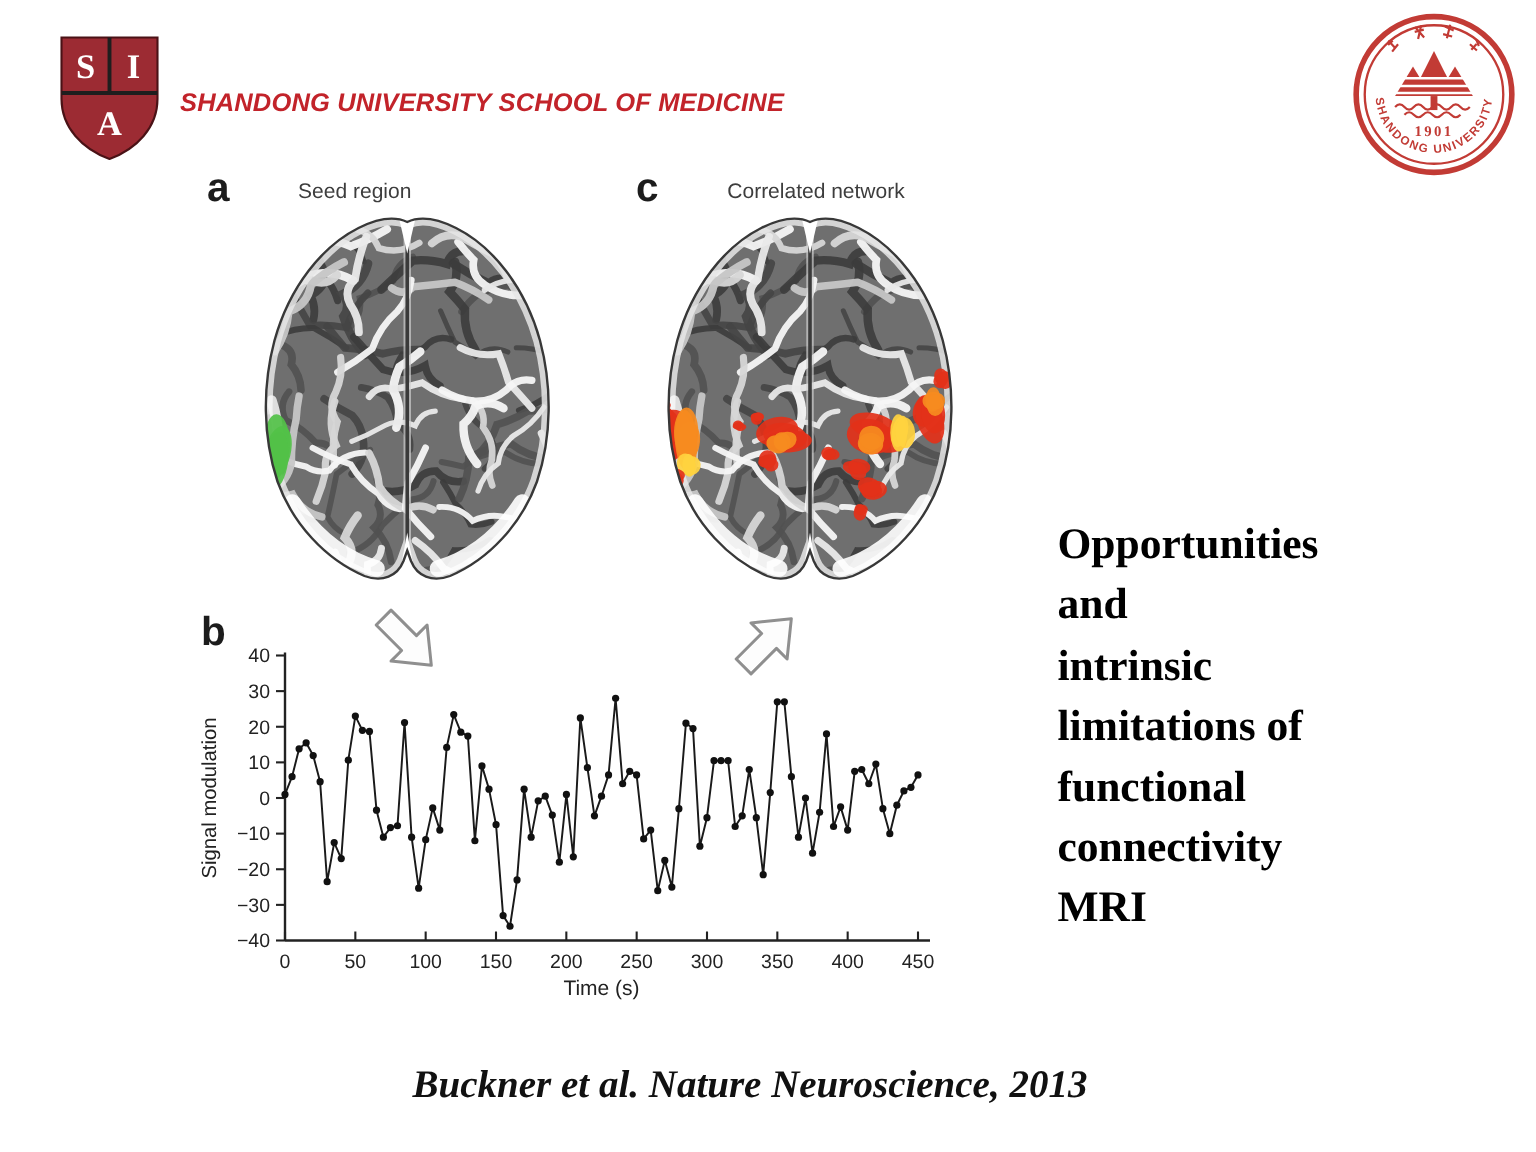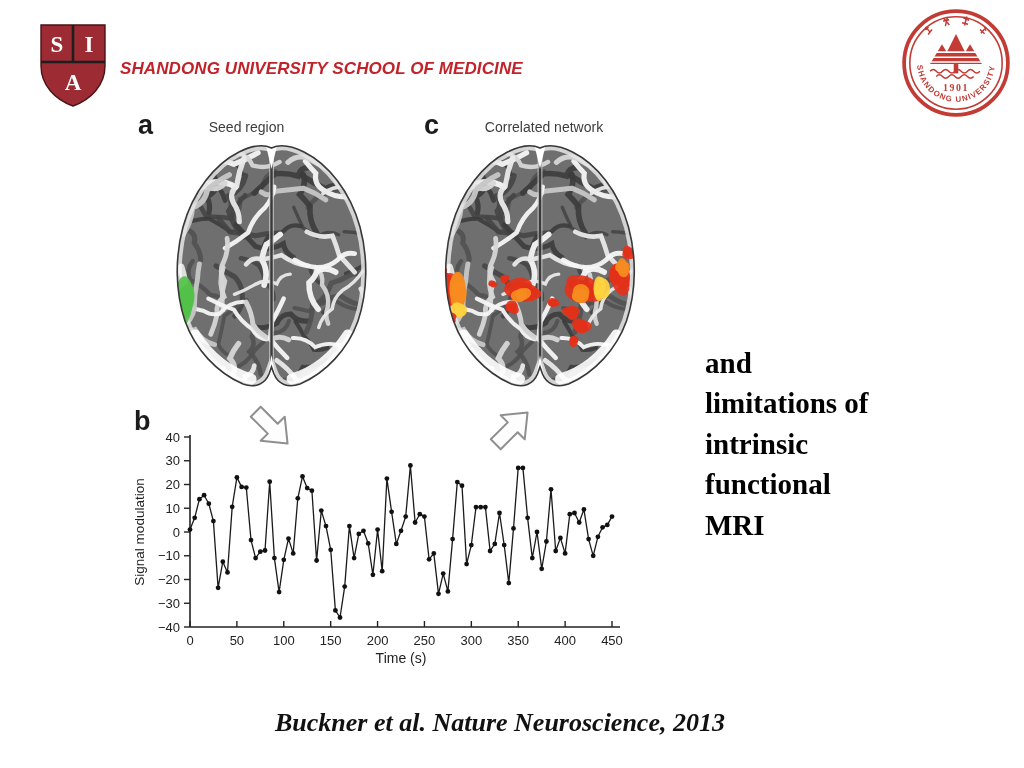--- a/index.html
+++ b/index.html
@@ -26,21 +26,21 @@
   
   .panel-label{
     font-family:"Liberation Sans", sans-serif; font-weight:700; font-size:27px; color:#1c1c1c;
   }
   .lbl-a{left:138px; top:110px;}
   .lbl-c{left:424px; top:110px;}
   .lbl-b{left:134px; top:406px;}
   .panel-title{
     font-size:14px; color:#3d3d3d; text-align:center;
   }
-  .title-a{left:174px; top:119px; width:145px;}
+  .title-a{left:164px; top:119px; width:145px;}
   .title-c{left:464px; top:119px; width:160px;}
   .brain-a{left:155px; top:139px; width:233px; height:259px;}
   .brain-c{left:421px; top:139px; width:238px; height:259px;}
   .arrow1{left:246px; top:401px; width:52px; height:55px;}
   .arrow2{left:486px; top:401px; width:52px; height:55px;}
   .chart-svg{left:130px; top:430px; width:510px; height:240px;}
 
   
   .side-text{
     left:705px; top:343px; width:240px;
@@ -547,22 +547,24 @@
       <circle cx="453.9" cy="79.4" r="2.4" fill="#111"></circle>
       <circle cx="458.6" cy="109.1" r="2.4" fill="#111"></circle>
       <circle cx="463.2" cy="125.8" r="2.4" fill="#111"></circle>
       <circle cx="467.9" cy="106.8" r="2.4" fill="#111"></circle>
       <circle cx="472.6" cy="97.3" r="2.4" fill="#111"></circle>
       <circle cx="477.3" cy="94.9" r="2.4" fill="#111"></circle>
       <circle cx="482.0" cy="86.6" r="2.4" fill="#111"></circle>
     </svg>
 
   <div class="abs side-text">
+    <div>Opportunities</div>
     <div>and</div>
+    <div>intrinsic</div>
     <div>limitations of</div>
-    <div>intrinsic</div>
     <div>functional</div>
+    <div>connectivity</div>
     <div>MRI</div>
   </div>
 
   <div class="abs citation">Buckner  et al. Nature Neuroscience,  2013</div>
 
 </div>
 
 </body></html>

